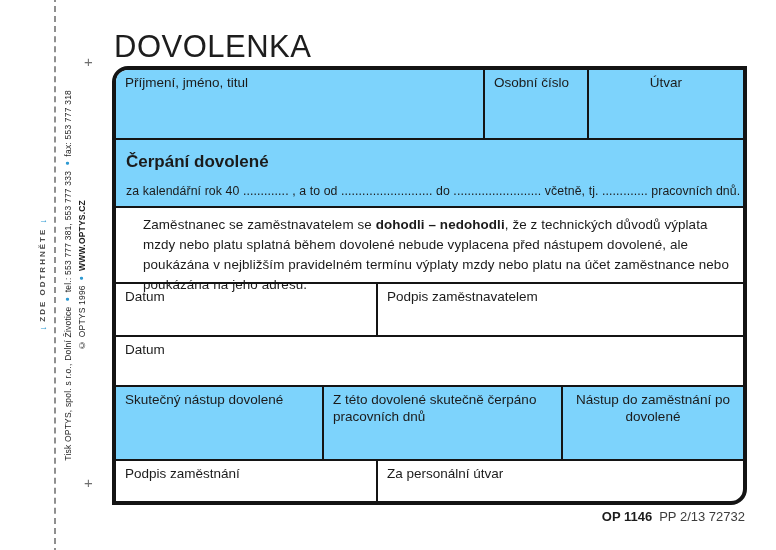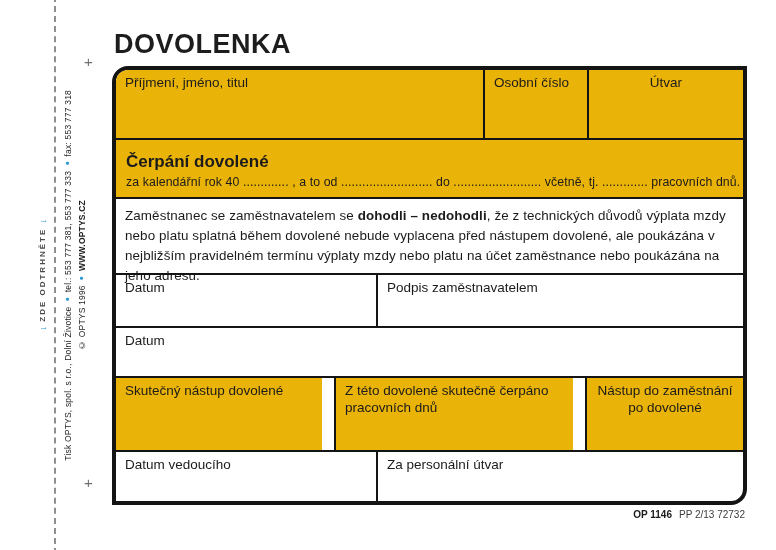--- a/index.html
+++ b/index.html
@@ -22,60 +22,60 @@
   .creditwrap1{left:61px;width:14px;}
   .creditwrap2{left:75px;width:14px;}
   .credit{font-size:8.5px;color:#1e1e1e;letter-spacing:0.2px;}
   .credit .dot{color:#2f9ad2;font-size:7.5px;}
   .credit .bold{font-weight:bold;}
   .plus{position:absolute;color:#6f6f6f;font-size:15px;line-height:15px;width:15px;text-align:center;}
   .plus.top{left:81px;top:54px;}
   .plus.bottom{left:81px;top:475px;}
   
   .title{
-    position:absolute;left:114px;top:29px;font-size:27px;font-weight:bold;
+    position:absolute;left:114px;top:29px;font-size:31px;font-weight:normal;
     letter-spacing:0.5px;color:#1d1d1d;
   }
   
   .form{
     position:absolute;left:112px;top:66px;width:635px;height:439px;box-sizing:border-box;
     border:4px solid #141414;border-radius:16px 0 16px 0;background:#ffffff;
     display:flex;flex-direction:column;overflow:hidden;
   }
   .row{display:flex;box-sizing:border-box;flex:0 0 auto;}
   .row + .row{border-top:2px solid #141414;}
   .cell{box-sizing:border-box;padding:5px 9px;font-size:13.5px;line-height:1.25;}
   .cell + .cell{border-left:2px solid #141414;}
-  .blue{background:#eab308;}
+  .blue{background:#7dd3fc;}
   .r1{height:68px;}
   .r1 .c1{width:367px;}
   .r1 .c2{width:104px;}
   .r1 .c3{flex:1;text-align:center;}
-  .r2{height:59px;position:relative;}
+  .r2{height:68px;position:relative;}
   .r2 .heading{font-size:17px;font-weight:bold;padding:6px 0 0 1px;}
   .r2 .kalline{
     position:absolute;left:10px;right:8px;bottom:7px;
     font-size:12.3px;white-space:nowrap;letter-spacing:0.1px;
   }
   .r3{height:76px;}
   .r3 .para{
-    padding:7px 9px 0 9px;font-size:13.4px;line-height:1.5;letter-spacing:0.1px;
+    padding:7px 9px 0 27px;font-size:13.4px;line-height:1.5;letter-spacing:0.1px;
   }
   .r4{height:53px;}
   .r5{height:50px;}
   .r4 .c1,.r5 .c1,.r7 .c1{width:260px;}
   .r4 .c2,.r5 .c2,.r7 .c2{flex:1;}
-  .r6{height:74px;gap:12px;}
+  .r6{height:74px;}
   .r6 .c1{width:206px;}
   .r6 .c2{width:239px;}
   .r6 .c3{flex:1;text-align:center;}
   .r7{flex:1;}
   
   .footer{
-    position:absolute;top:509px;right:31px;font-size:10px;color:#1b1b1b;white-space:nowrap;
+    position:absolute;top:509px;right:31px;font-size:13px;color:#1b1b1b;white-space:nowrap;
   }
   .footer .code{font-weight:bold;}
   .footer .rest{color:#3c3c3c;margin-left:7px;}
 </style>
 </head>
 <body>
 
 <div class="perforation"></div>
 
 <div class="vwrap tearwrap">
@@ -160,21 +160,21 @@
     <div class="cell c2 blue">
       <span>Z této dovolené skutečně čerpáno pracovních dnů</span>
     </div>
     <div class="cell c3 blue">
       <span>Nástup do zaměstnání po dovolené</span>
     </div>
   </div>
 
   <div class="row r7">
     <div class="cell c1">
-      <span>Datum vedoucího</span>
+      <span>Podpis zaměstnání</span>
     </div>
     <div class="cell c2">
       <span>Za personální útvar</span>
     </div>
   </div>
 
 </div>
 
 <div class="footer">
   <span class="code">OP 1146</span><span class="rest">PP 2/13 72732</span>

